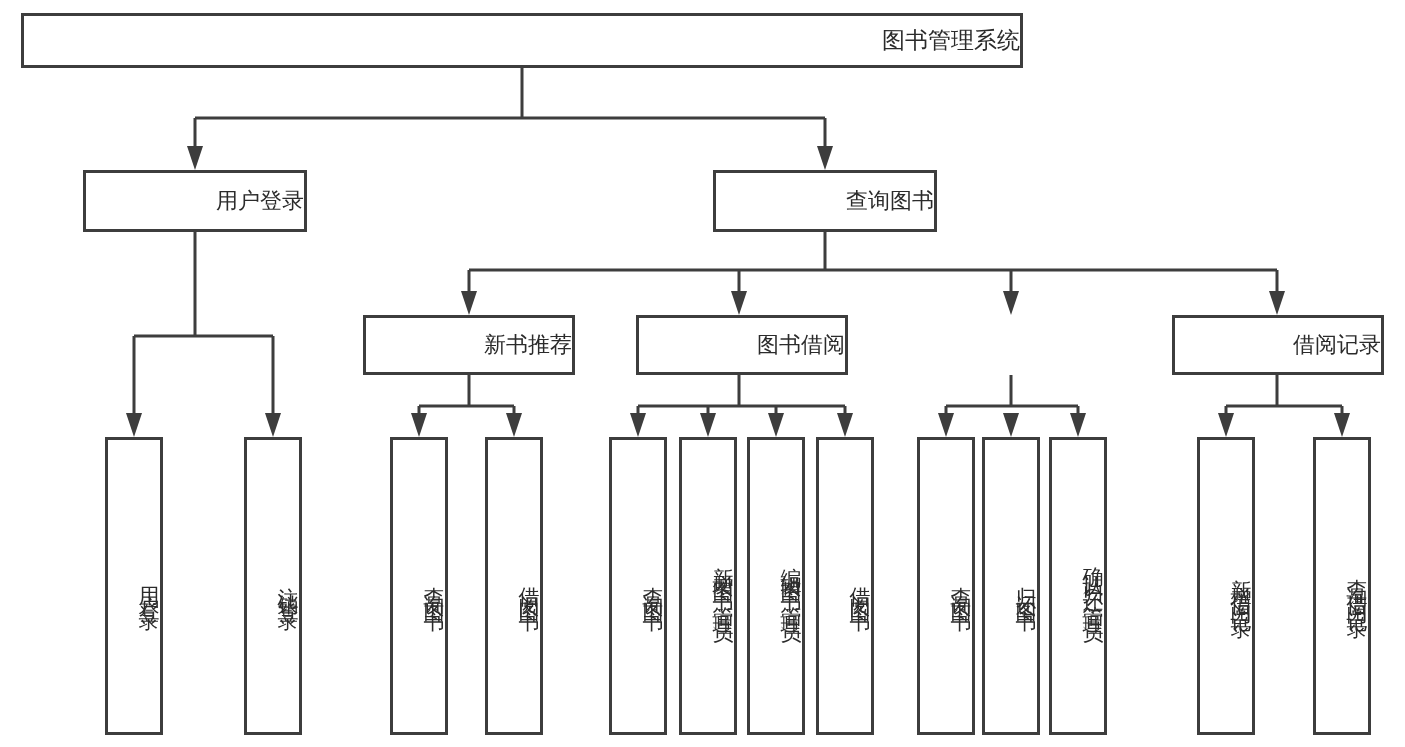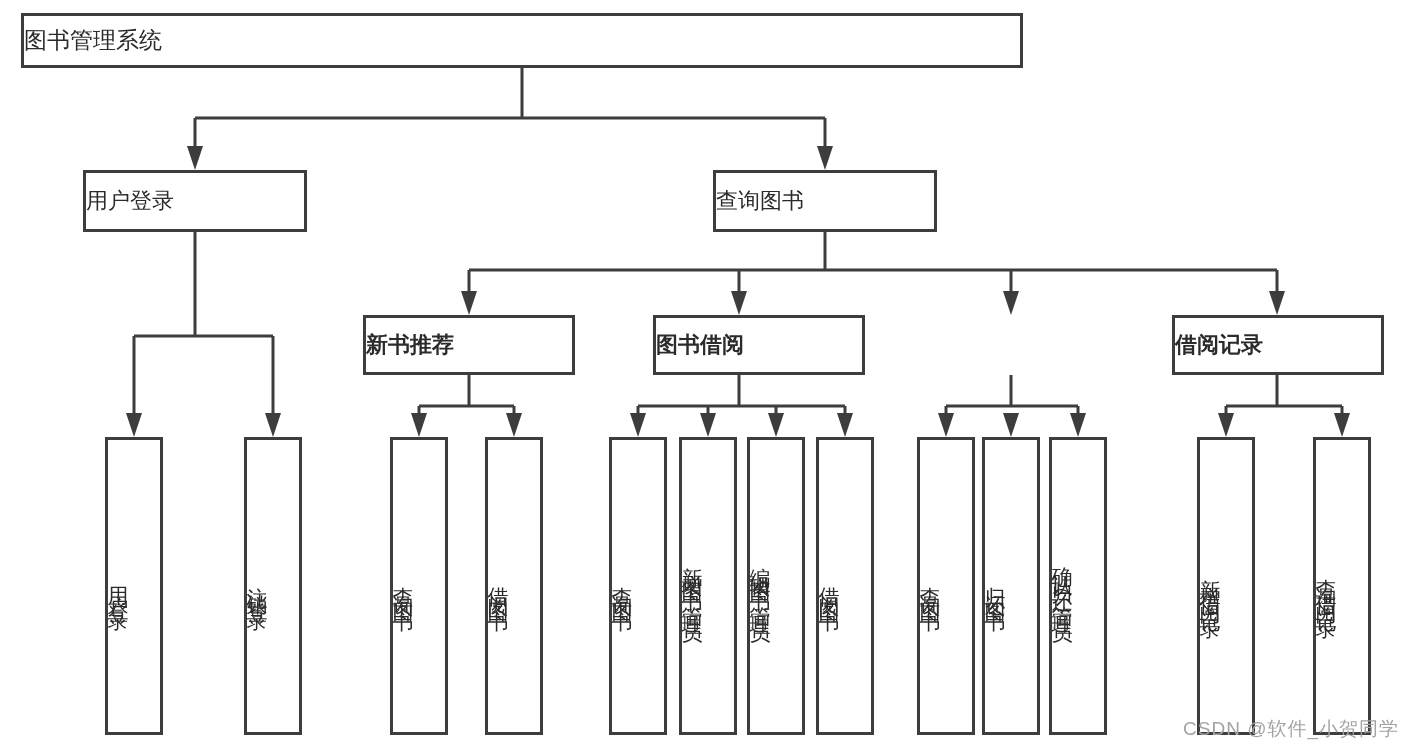--- a/index.html
+++ b/index.html
@@ -17,28 +17,28 @@
     width: 1405px; height: 747px;
     z-index: 1;
   }
   .box {
     position: absolute;
     box-sizing: border-box;
     background: #ffffff;
     border: 3px solid #3d3d3d;
     display: flex;
     align-items: center;
-    justify-content: flex-start;
+    justify-content: flex-end;
     color: #2b2b2b;
     z-index: 2;
     text-align: center;
   }
   .root-box   { left: 21px;  top: 13px;  width: 1002px; height: 55px; font-size: 23px; }
   .l2-box     { top: 170px;  width: 224px; height: 62px; font-size: 22px; }
-  .l3-box     { top: 315px;  width: 212px; height: 60px; font-size: 22px; font-weight: bold; }
+  .l3-box     { top: 315px;  width: 212px; height: 60px; font-size: 22px; }
   .leaf-box   { top: 437px;  width: 58px;  height: 298px; font-size: 21px; }
   .leaf-box .vtext {
     writing-mode: vertical-rl;
     text-orientation: mixed;
     letter-spacing: 8px;
     line-height: 1;
     white-space: nowrap;
   }
   .watermark {
     position: absolute;
@@ -105,21 +105,21 @@
   <div class="box l2-box" style="left:83px;">
     <span>用户登录</span>
   </div>
   <div class="box l2-box" style="left:713px;">
     <span>查询图书</span>
   </div>
 
   <div class="box l3-box" style="left:363px;">
     <span>新书推荐</span>
   </div>
-  <div class="box l3-box" style="left:653px;">
+  <div class="box l3-box" style="left:636px;">
     <span>图书借阅</span>
   </div>
   <div class="box l3-box" style="left:1172px;">
     <span>借阅记录</span>
   </div>
 
   <div class="box leaf-box" style="left:105px;">
     <span class="vtext">用户登录</span>
   </div>
   <div class="box leaf-box" style="left:244px;">
@@ -156,15 +156,14 @@
     <span class="vtext">确认归还（管理员）</span>
   </div>
 
   <div class="box leaf-box" style="left:1197px;">
     <span class="vtext">新增借阅记录</span>
   </div>
   <div class="box leaf-box" style="left:1313px;">
     <span class="vtext">查询借阅记录</span>
   </div>
 
-  <div class="watermark">CSDN @软件_小贺同学</div>
 
 </div>
 
 </body></html>

